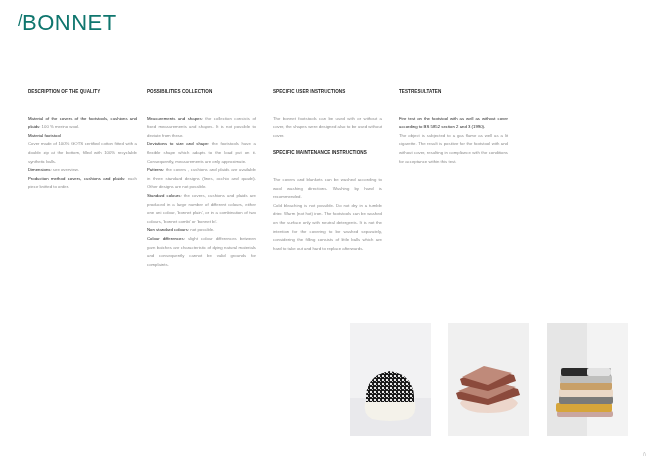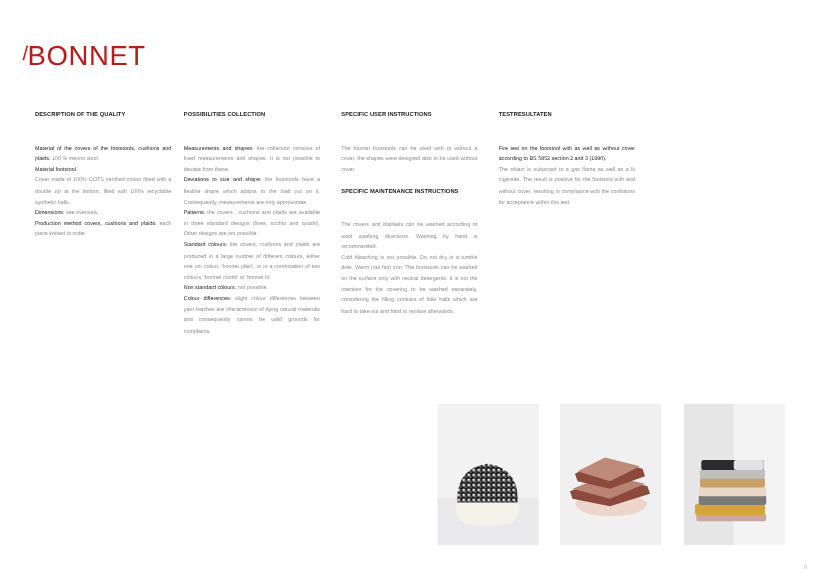--- a/index.html
+++ b/index.html
@@ -1,22 +1,22 @@
 <!DOCTYPE html>
 <html><head>
   <meta charset="utf-8">
   <style>
     html, body { margin: 0; padding: 0; }
     body {
       width: 656px; height: 464px; background: #ffffff; position: relative; overflow: hidden;
       font-family: "Liberation Sans", sans-serif; color: #6e6e6e;
     }
     .logo {
-      position: absolute; left: 18px; top: 34px; font-size: 22px; letter-spacing: 0.5px;
-      font-weight: 300; color: #b91c1c; font-family: "Liberation Sans", sans-serif;
+      position: absolute; left: 18px; top: 12px; font-size: 22px; letter-spacing: 0.5px;
+      font-weight: 300; color: #0f766e; font-family: "Liberation Sans", sans-serif;
       -webkit-text-stroke: 0; line-height: 1;
     }
     .logo .slash { display: inline-block; transform: translateY(-4px); font-size: 16px; margin-right: -1px; }
     .col {
       position: absolute; top: 88px; width: 109px;
       font-size: 4.3px; line-height: 8.6px; text-align: justify;
     }
     .col h3 {
       margin: 0 0 10px 0; font-size: 4.6px; font-weight: bold; color: #1e1e1e;
       letter-spacing: 0.05px; line-height: 8px;

